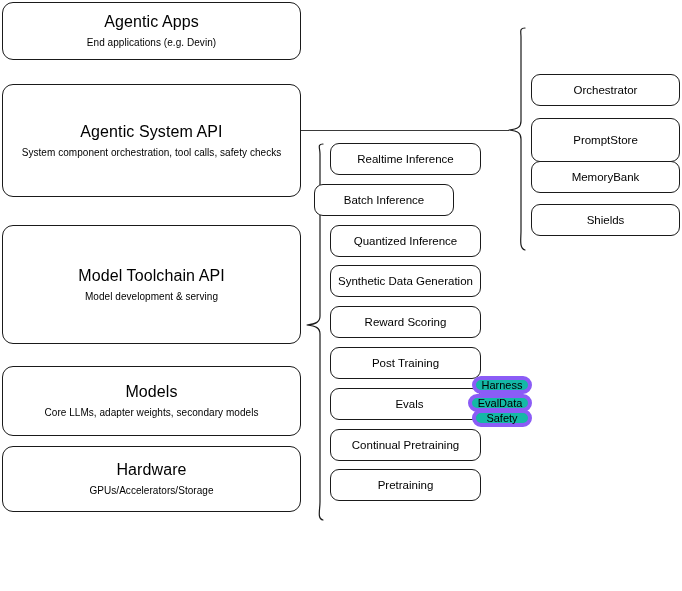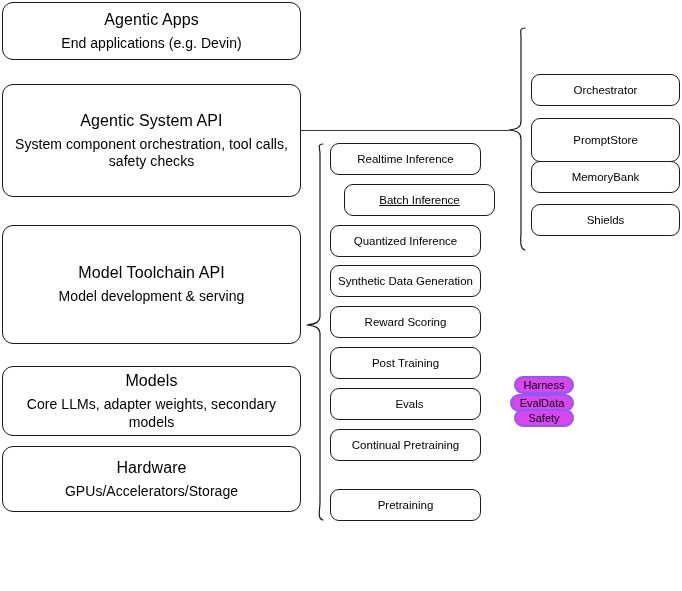--- a/index.html
+++ b/index.html
@@ -30,21 +30,21 @@
     justify-content: center;
     text-align: center;
     line-height: 1.25;
   }
   .box .title {
     font-size: 12.5px;
     color: #000;
     letter-spacing: 0.1px;
   }
   .box .subtitle {
-    font-size: 14px;
+    font-size: 10px;
     color: #000;
     margin-top: 5px;
     letter-spacing: 0.05px;
     text-align: center;
   }
   .layer-box .title { font-size: 16px; }
   .chip {
     position: absolute;
     box-sizing: border-box;
     border: 1px solid #1a1a1a;
@@ -52,30 +52,29 @@
     background: #ffffff;
     display: flex;
     align-items: center;
     justify-content: center;
     font-size: 11.5px;
     color: #000;
   }
   .pill {
     position: absolute;
     box-sizing: border-box;
-    border: 2px solid #8b5cf6;
+    border: 4px solid #8b5cf6;
     border-radius: 999px;
-    background: #d946ef;
+    background: #14b8a6;
     display: flex;
     align-items: center;
     justify-content: center;
     font-size: 11px;
     color: #000;
     z-index: 5;
-    margin-left: 42px;
   }
   .connector {
     position: absolute;
     background: #3a3a3a;
     height: 1px;
   }
   .brace {
     position: absolute;
     pointer-events: none;
   }
@@ -142,42 +141,42 @@
 
   <div class="brace" style="left:303px; top:142px;">
     <svg width="22" height="380" viewBox="0 0 22 380">
       <path d="M20 2 C14 2, 17 6, 17 12 L17 174 C17 180, 13 182, 4 183 C13 184, 17 186, 17 192 L17 360 C17 368, 14 377, 20 378"></path>
     </svg>
   </div>
 
   <div class="chip" style="left:330px; top:143px; width:151px; height:32px;">
     <span>Realtime Inference</span>
   </div>
-  <div class="chip" style="left:344px; top:184px; width:151px; height:32px;text-decoration:underline;">
+  <div class="chip" style="left:314px; top:184px; width:140px; height:32px;">
     <span>Batch Inference</span>
   </div>
   <div class="chip" style="left:330px; top:225px; width:151px; height:32px;">
     <span>Quantized Inference</span>
   </div>
   <div class="chip" style="left:330px; top:306px; width:151px; height:32px;">
     <span>Reward Scoring</span>
   </div>
   <div class="chip" style="left:330px; top:265px; width:151px; height:32px;">
     <span>Synthetic Data Generation</span>
   </div>
   <div class="chip" style="left:330px; top:347px; width:151px; height:32px;">
     <span>Post Training</span>
   </div>
   <div class="chip" style="left:330px; top:388px; width:151px; height:32px;padding-left:8px;">
     <span>Evals</span>
   </div>
   <div class="chip" style="left:330px; top:429px; width:151px; height:32px;">
     <span>Continual Pretraining</span>
   </div>
-  <div class="chip" style="left:330px; top:469px; width:151px; height:32px;margin-top:20px;">
+  <div class="chip" style="left:330px; top:469px; width:151px; height:32px;">
     <span>Pretraining</span>
   </div>
 
   <div class="pill" style="left:472px; top:376px; width:60px; height:18px;">
     <span>Harness</span>
   </div>
   <div class="pill" style="left:468px; top:394px; width:64px; height:18px;">
     <span>EvalData</span>
   </div>
   <div class="pill" style="left:472px; top:409px; width:60px; height:18px;">

